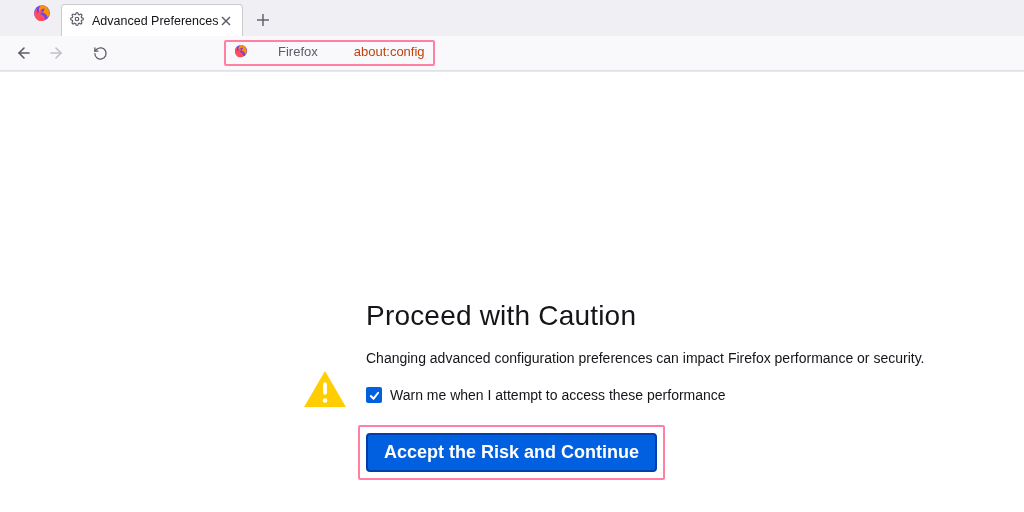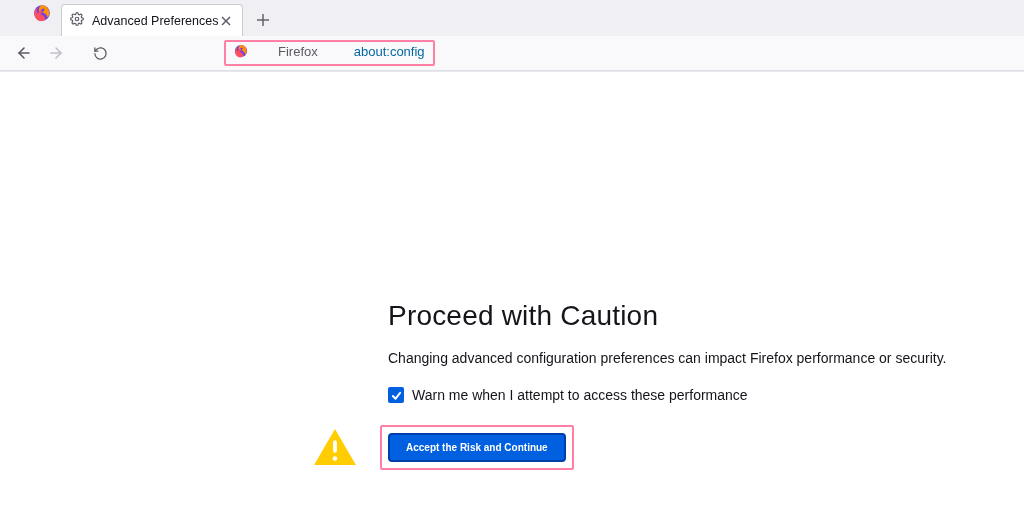--- a/index.html
+++ b/index.html
@@ -77,38 +77,37 @@
     align-items: flex-start;
     padding: 2px 8px;
     border: 2px solid #ff7fa5;
     border-radius: 2px;
     background: #f9f9fb;
     height: 26px;
     gap: 26px;
   }
   .url-ff-icon { margin-right: 4px; }
   .url-product { color: #5b5b66; margin-right: 10px; font-size: 13px; }
-  .url-location { color: #0369a1; font-size: 13px; }
+  .url-location { color: #c2410c; font-size: 13px; }
   .divider {
     height: 1px;
     background: #e7e7ee;
   }
   
   .content {
     position: relative;
     height: calc(512px - 71px);
     background: #fff;
   }
   .warning-block {
     position: absolute;
-    left: 312px;
+    left: 302px;
     top: 228px;
     display: flex;
-    align-items: flex-end;
-    gap: 12px;
+    align-items: center;
   }
   .warn-icon { margin-right: 18px; margin-top: 0px; }
   .warn-texts { }
   .warn-title {
     font-size: 28px;
     font-weight: 400;
     color: #15141a;
     margin-bottom: 18px;
     letter-spacing: 0.2px;
   }
@@ -138,21 +137,21 @@
     border: 2px solid #ff7fa5;
     border-radius: 2px;
     margin-left: -8px;
   }
   .accept-btn {
     background: #0060df;
     color: #fff;
     border: 2px solid #003eaa;
     border-radius: 4px;
     padding: 7px 16px;
-    font-size: 10px;
+    font-size: 18px;
     font-weight: 600;
     cursor: pointer;
   }
 </style>
 </head>
 <body>
 
 <div class="chrome">
   <div class="tabbar">
     <span class="ff-logo-small">

